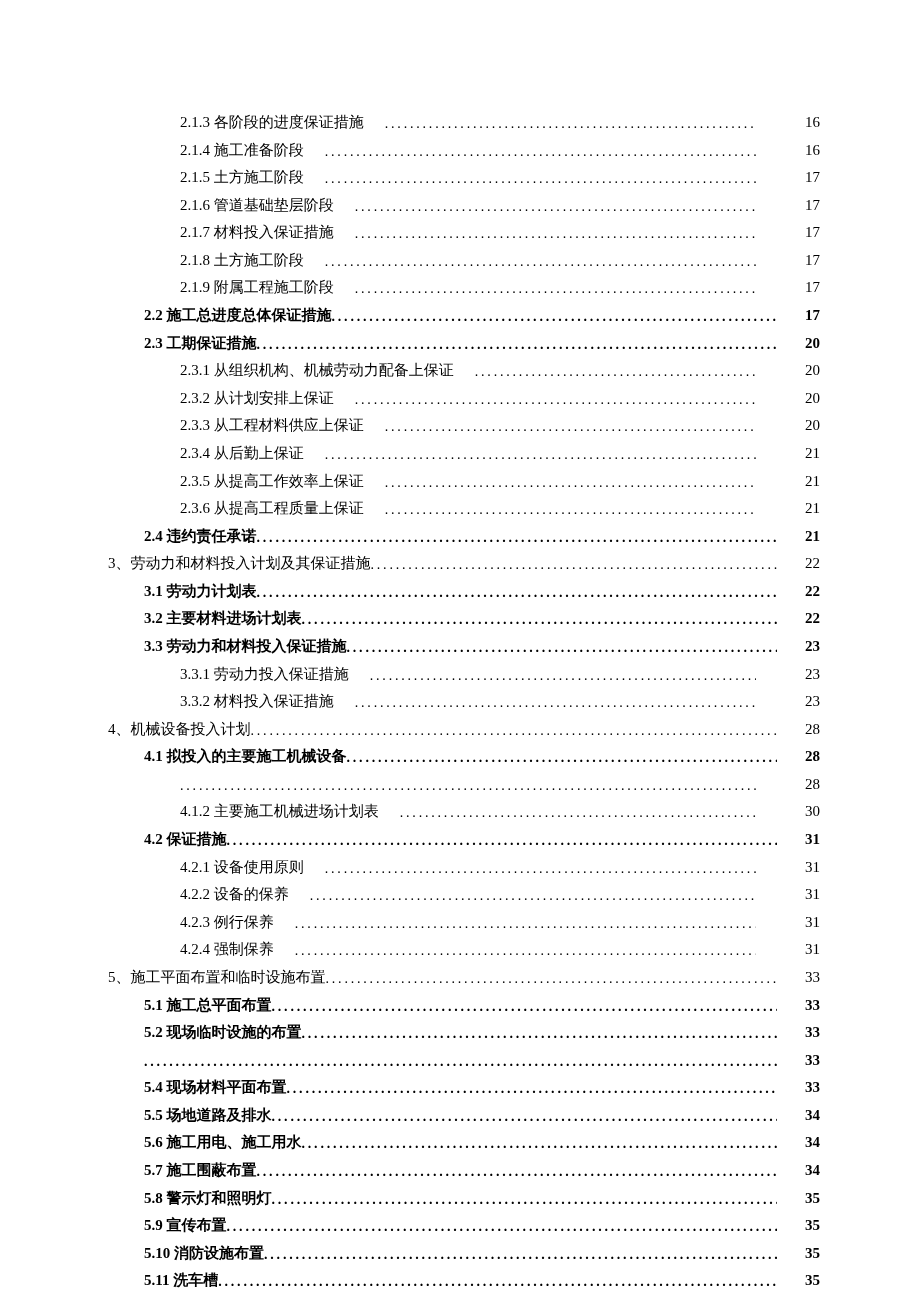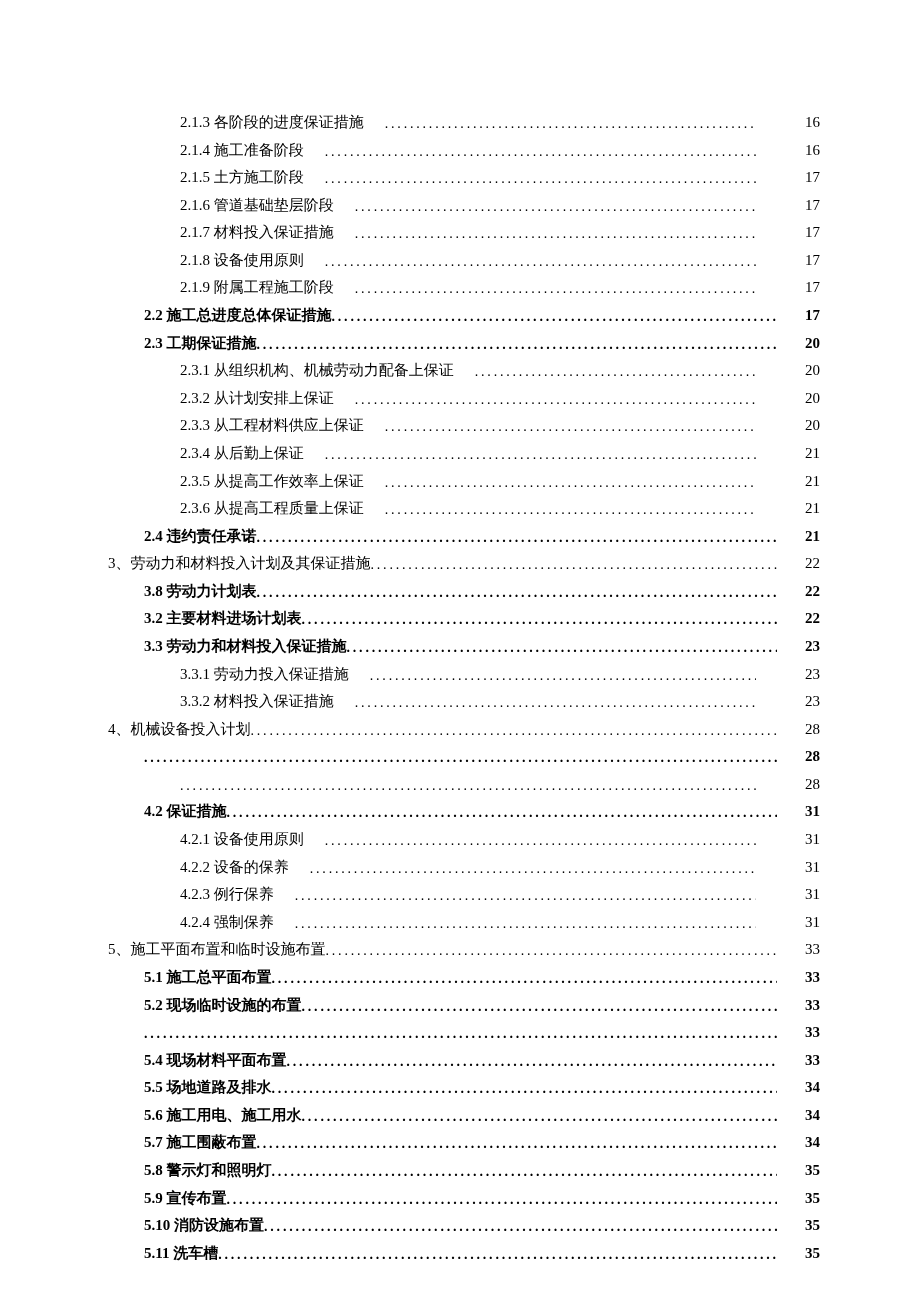--- a/index.html
+++ b/index.html
@@ -65,21 +65,21 @@
       <span class="toc-label">2.1.6  管道基础垫层阶段</span>
       <span class="toc-leader"></span>
       <span class="toc-page">17</span>
     </div>
     <div class="toc-entry level-2">
       <span class="toc-label">2.1.7  材料投入保证措施</span>
       <span class="toc-leader"></span>
       <span class="toc-page">17</span>
     </div>
     <div class="toc-entry level-2">
-      <span class="toc-label">2.1.8  设备使用原则</span>
+      <span class="toc-label">2.1.8  土方施工阶段</span>
       <span class="toc-leader"></span>
       <span class="toc-page">17</span>
     </div>
     <div class="toc-entry level-2">
       <span class="toc-label">2.1.9 附属工程施工阶段</span>
       <span class="toc-leader"></span>
       <span class="toc-page">17</span>
     </div>
     <div class="toc-entry level-1">
       <span class="toc-label">2.2 施工总进度总体保证措施</span>
@@ -125,21 +125,21 @@
       <span class="toc-label">2.4  违约责任承诺</span>
       <span class="toc-leader"></span>
       <span class="toc-page">21</span>
     </div>
     <div class="toc-entry level-0">
       <span class="toc-label">3、劳动力和材料投入计划及其保证措施</span>
       <span class="toc-leader"></span>
       <span class="toc-page">22</span>
     </div>
     <div class="toc-entry level-1">
-      <span class="toc-label">3.8 劳动力计划表</span>
+      <span class="toc-label">3.1 劳动力计划表</span>
       <span class="toc-leader"></span>
       <span class="toc-page">22</span>
     </div>
     <div class="toc-entry level-1">
       <span class="toc-label">3.2 主要材料进场计划表</span>
       <span class="toc-leader"></span>
       <span class="toc-page">22</span>
     </div>
     <div class="toc-entry level-1">
       <span class="toc-label">3.3  劳动力和材料投入保证措施</span>
@@ -155,26 +155,32 @@
       <span class="toc-label">3.3.2  材料投入保证措施</span>
       <span class="toc-leader"></span>
       <span class="toc-page">23</span>
     </div>
     <div class="toc-entry level-0">
       <span class="toc-label">4、机械设备投入计划</span>
       <span class="toc-leader"></span>
       <span class="toc-page">28</span>
     </div>
     <div class="toc-entry level-1">
+      <span class="toc-label">4.1 拟投入的主要施工机械设备</span>
       <span class="toc-leader"></span>
       <span class="toc-page">28</span>
     </div>
     <div class="toc-entry level-2">
       <span class="toc-leader"></span>
       <span class="toc-page">28</span>
+    </div>
+    <div class="toc-entry level-2">
+      <span class="toc-label">4.1.2 主要施工机械进场计划表</span>
+      <span class="toc-leader"></span>
+      <span class="toc-page">30</span>
     </div>
     <div class="toc-entry level-1">
       <span class="toc-label">4.2 保证措施</span>
       <span class="toc-leader"></span>
       <span class="toc-page">31</span>
     </div>
     <div class="toc-entry level-2">
       <span class="toc-label">4.2.1  设备使用原则</span>
       <span class="toc-leader"></span>
       <span class="toc-page">31</span>

